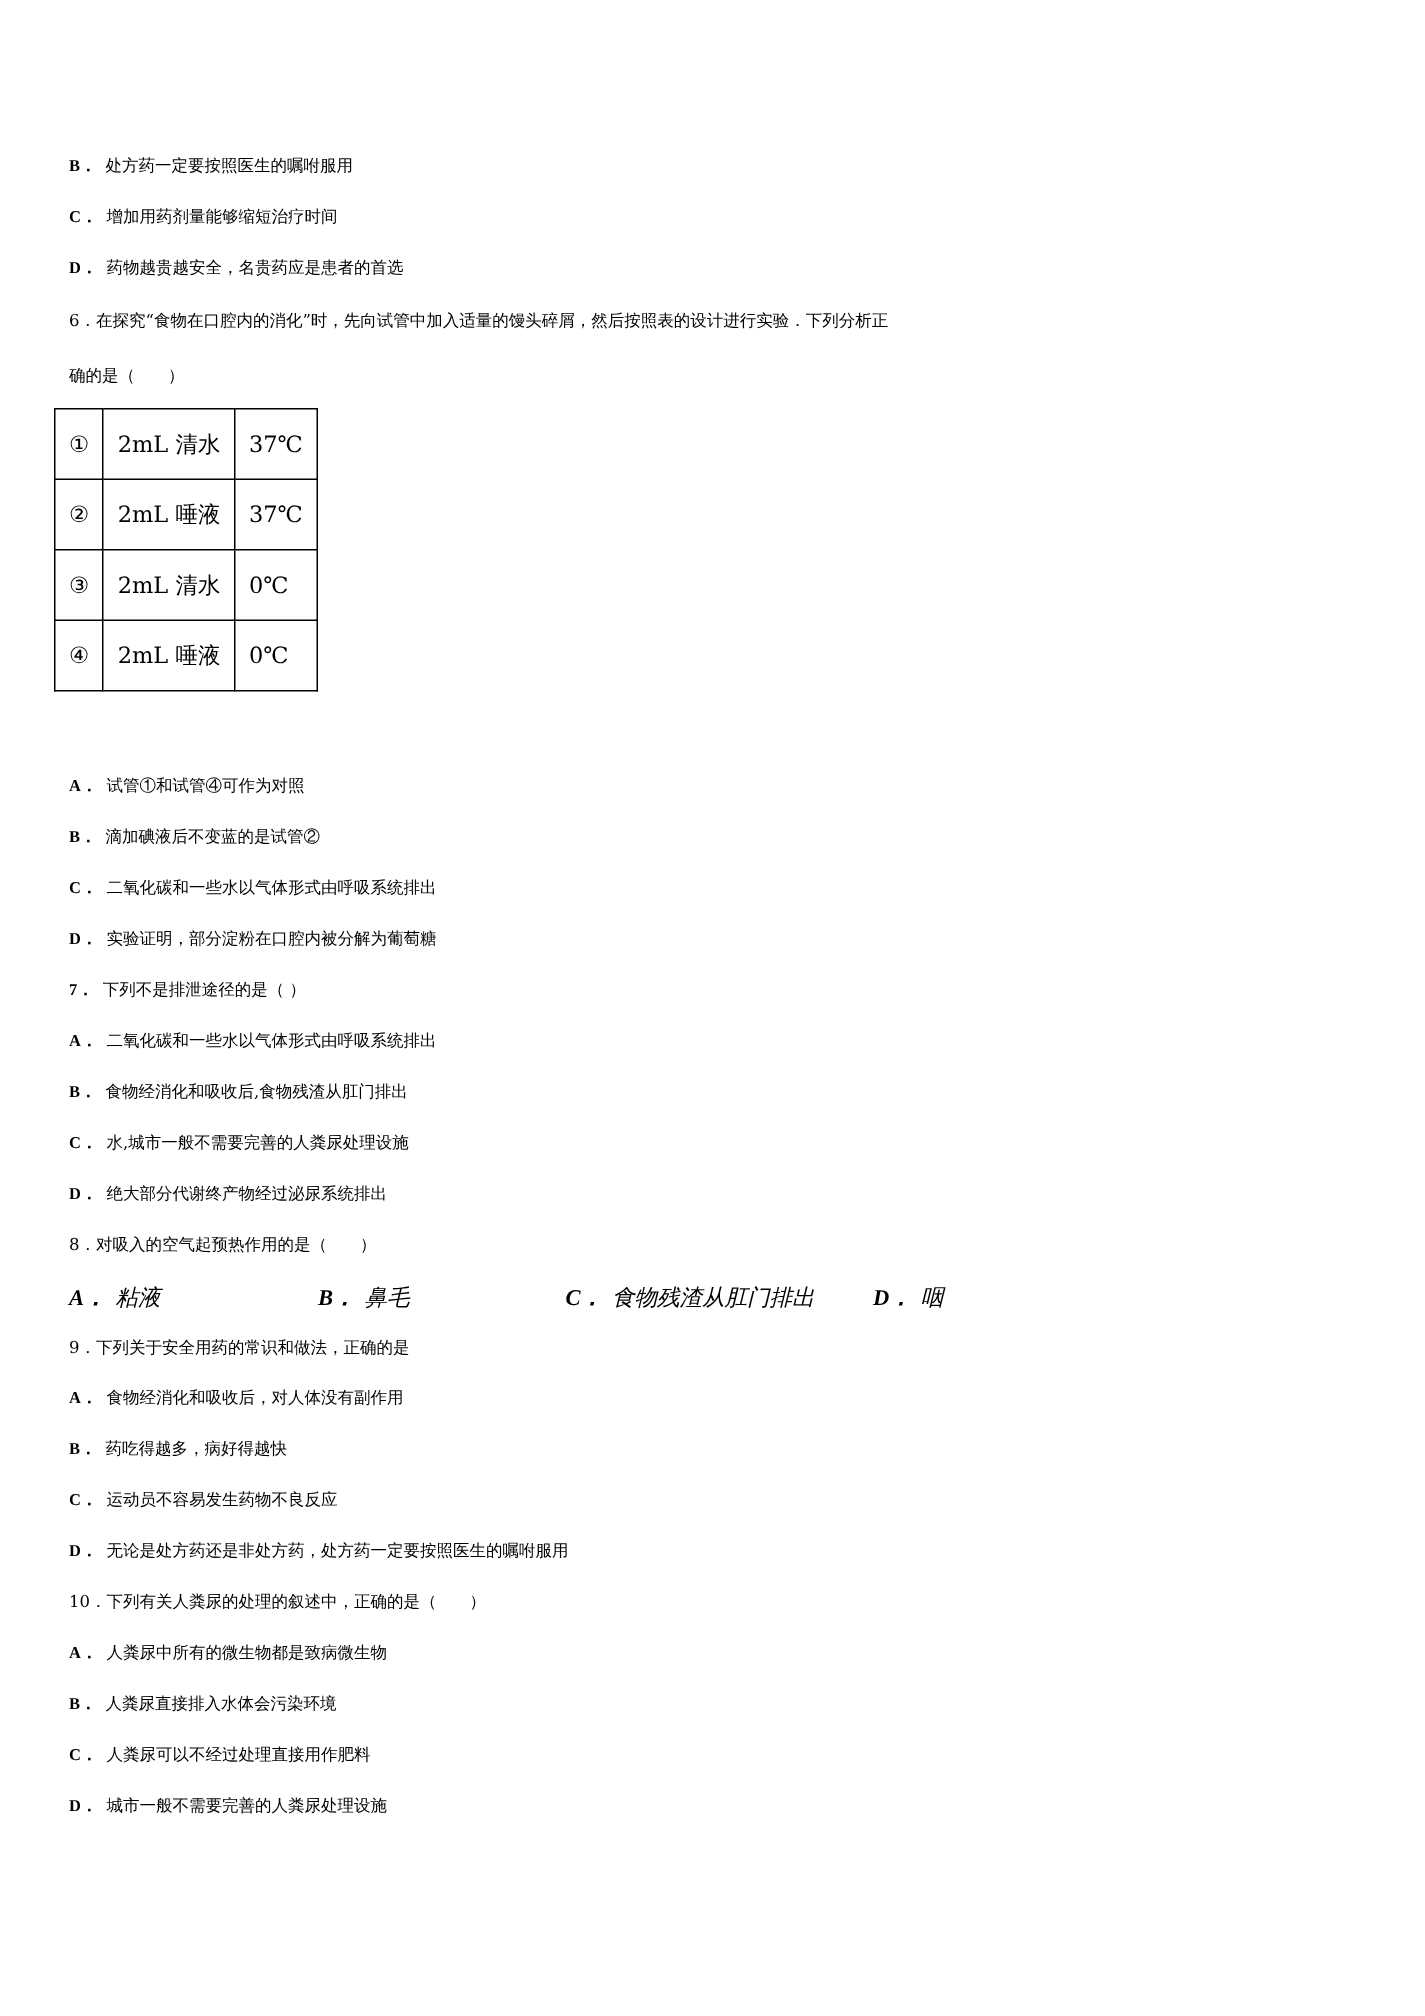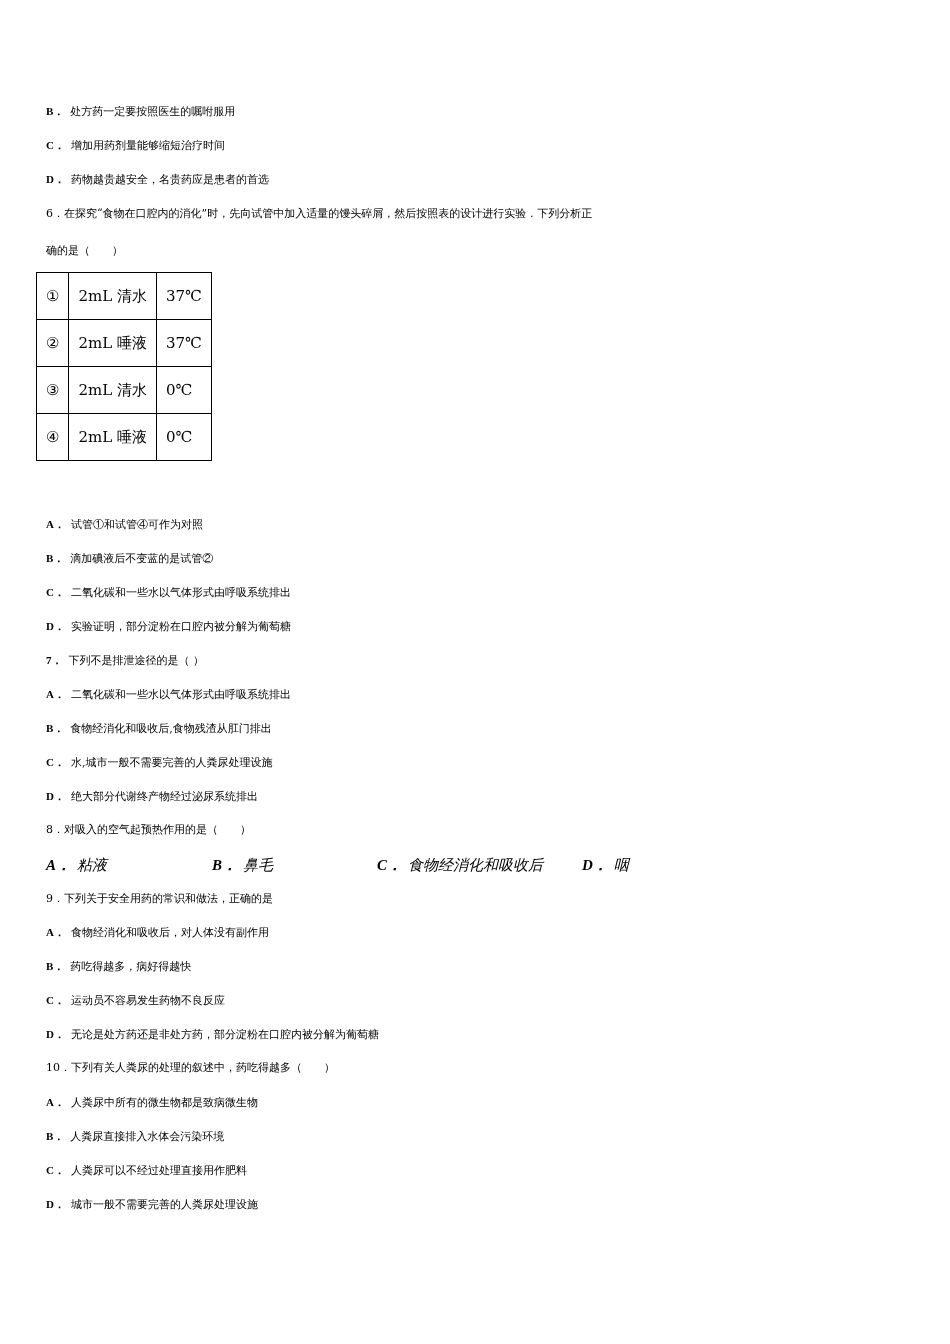--- a/index.html
+++ b/index.html
@@ -103,44 +103,44 @@
 <div class="line" style="top:820px">
   <span>8．</span><span>对吸入的空气起预热作用的是（　　）</span>
 </div>
 <div class="opt8" style="left:46px">
   <span class="lbl">A．</span><span>粘液</span>
 </div>
 <div class="opt8" style="left:212px">
   <span class="lbl">B．</span><span>鼻毛</span>
 </div>
 <div class="opt8" style="left:377px">
-  <span class="lbl">C．</span><span>食物经消化和吸收后</span>
+  <span class="lbl">C．</span><span>食物残渣从肛门排出</span>
 </div>
 <div class="opt8" style="left:582px">
   <span class="lbl">D．</span><span>咽</span>
 </div>
 
 <div class="line" style="top:889px">
   <span>9．</span><span>下列关于安全用药的常识和做法，正确的是</span>
 </div>
 <div class="line" style="top:922px">
   <span class="lbl">A．</span><span>食物经消化和吸收后，对人体没有副作用</span>
 </div>
 <div class="line" style="top:956px">
   <span class="lbl">B．</span><span>药吃得越多，病好得越快</span>
 </div>
 <div class="line" style="top:990px">
   <span class="lbl">C．</span><span>运动员不容易发生药物不良反应</span>
 </div>
 <div class="line" style="top:1024px">
-  <span class="lbl">D．</span><span>无论是处方药还是非处方药，部分淀粉在口腔内被分解为葡萄糖</span>
+  <span class="lbl">D．</span><span>无论是处方药还是非处方药，处方药一定要按照医生的嘱咐服用</span>
 </div>
 
 <div class="line" style="top:1058px">
-  <span>10．</span><span>下列有关人粪尿的处理的叙述中，药吃得越多（　　）</span>
+  <span>10．</span><span>下列有关人粪尿的处理的叙述中，正确的是（　　）</span>
 </div>
 <div class="line" style="top:1092px">
   <span class="lbl">A．</span><span>人粪尿中所有的微生物都是致病微生物</span>
 </div>
 <div class="line" style="top:1126px">
   <span class="lbl">B．</span><span>人粪尿直接排入水体会污染环境</span>
 </div>
 <div class="line" style="top:1160px">
   <span class="lbl">C．</span><span>人粪尿可以不经过处理直接用作肥料</span>
 </div>

